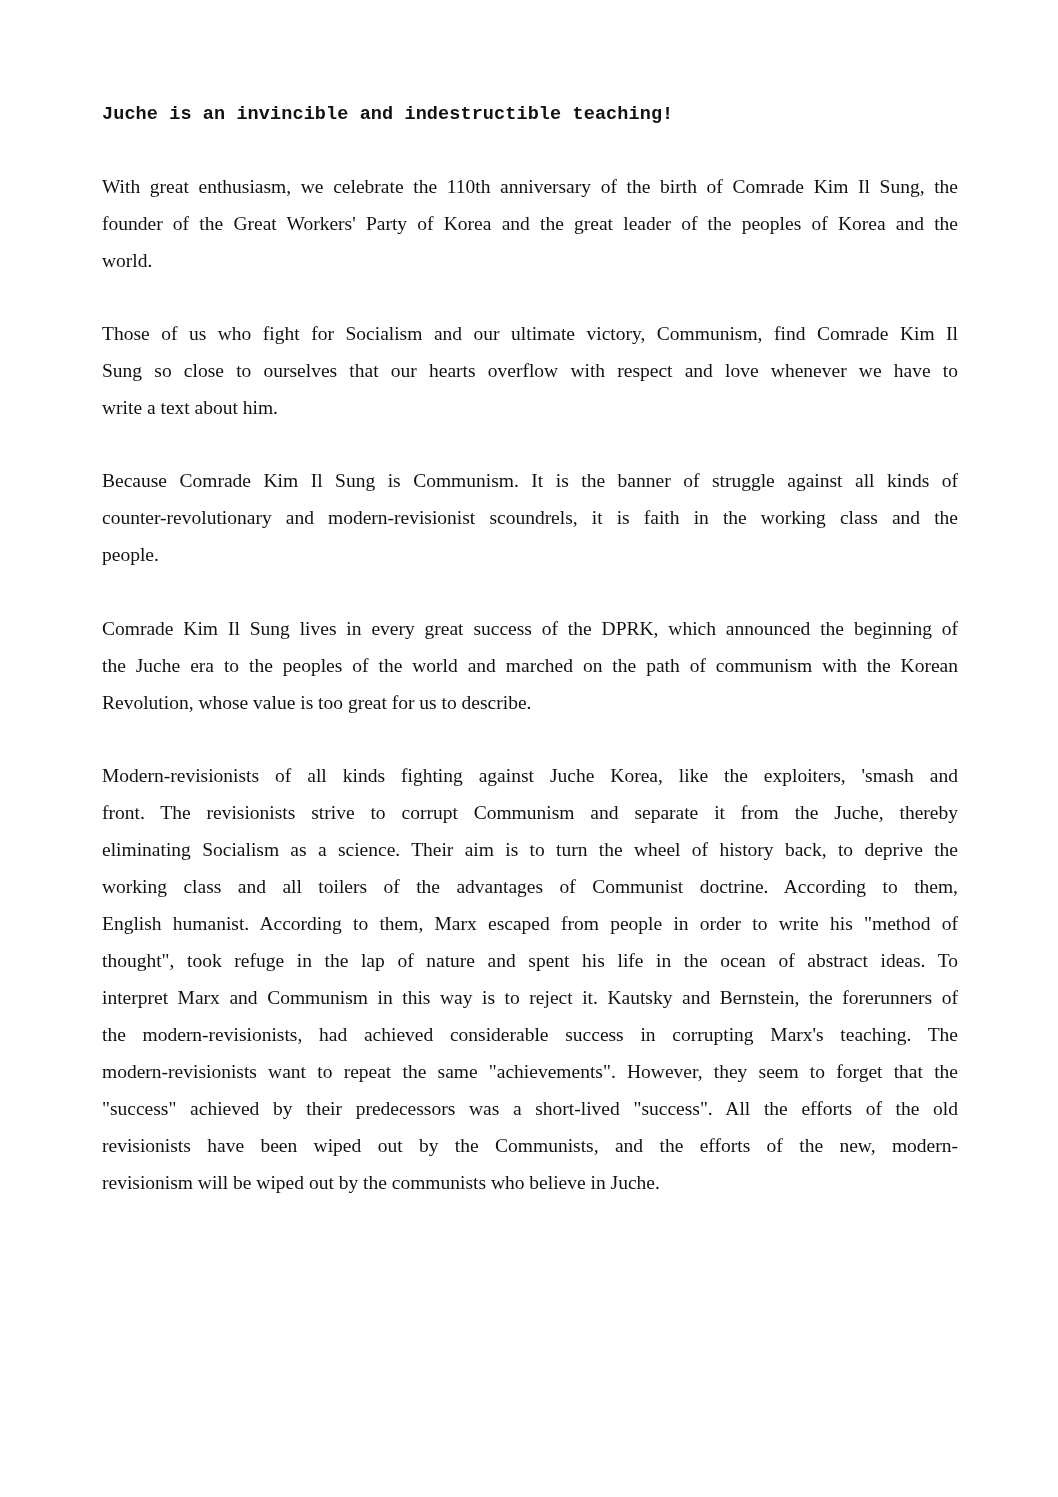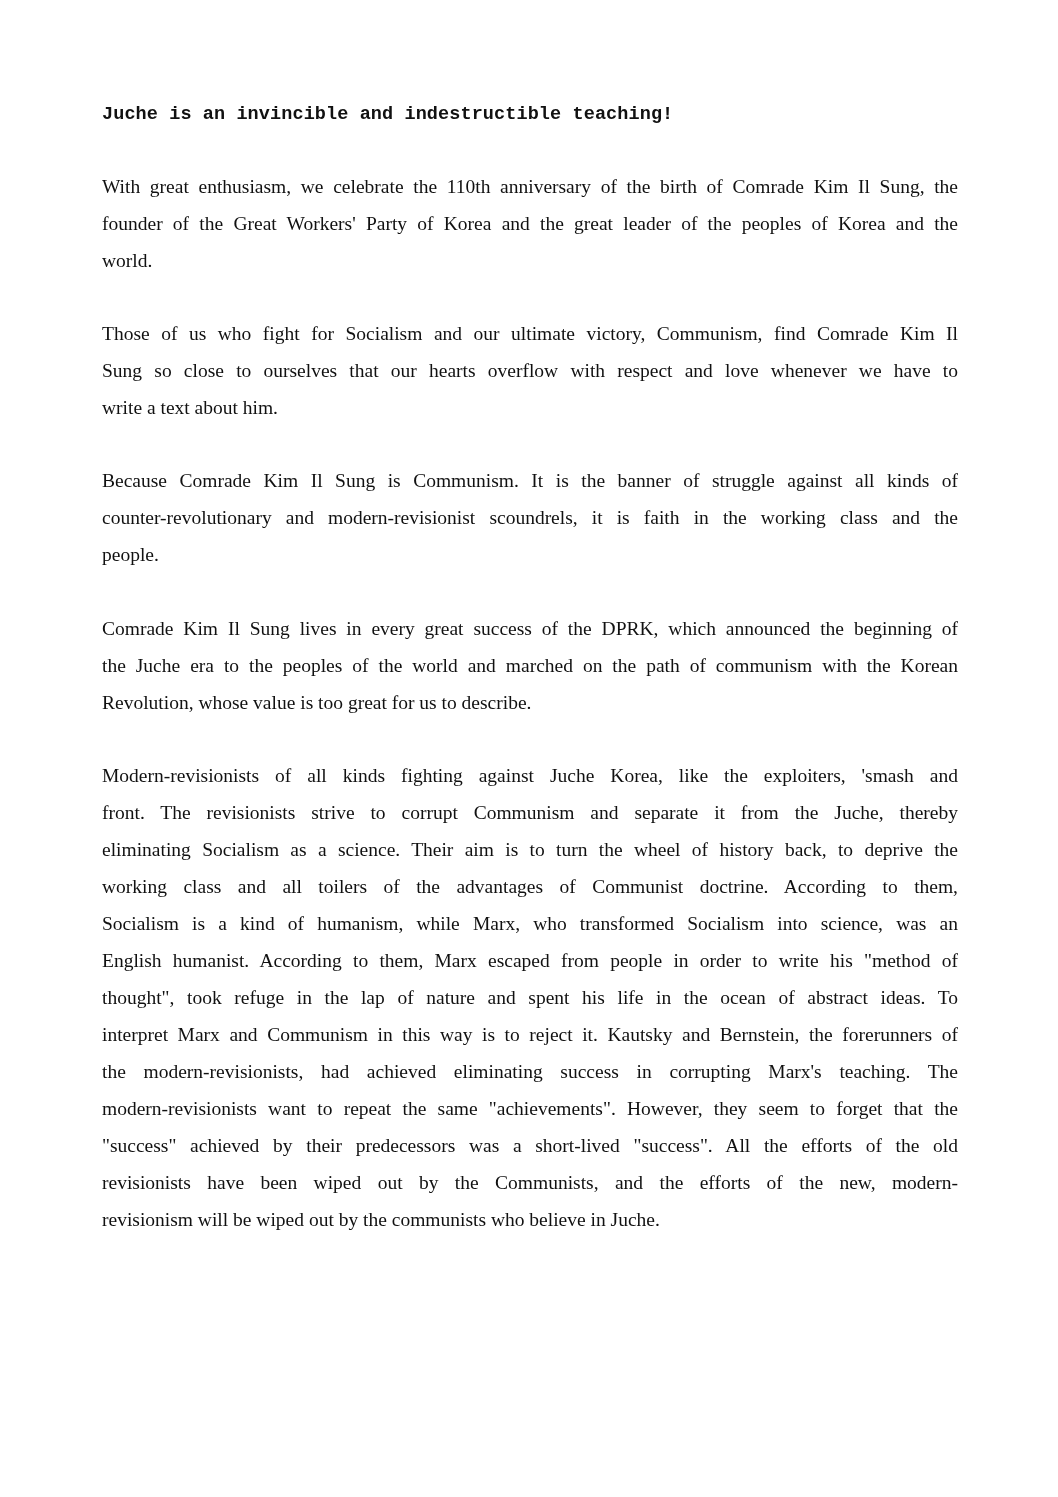--- a/index.html
+++ b/index.html
@@ -53,23 +53,22 @@
     <span class="line">Comrade Kim Il Sung lives in every great success of the DPRK, which announced the beginning of</span>
     <span class="line">the Juche era to the peoples of the world and marched on the path of communism with the Korean</span>
     <span class="line last">Revolution, whose value is too great for us to describe.</span>
   </div>
 
   <div class="para" id="p5">
     <span class="line">Modern-revisionists of all kinds fighting against Juche Korea, like the exploiters, 'smash and</span>
     <span class="line">front. The revisionists strive to corrupt Communism and separate it from the Juche, thereby</span>
     <span class="line">eliminating Socialism as a science. Their aim is to turn the wheel of history back, to deprive the</span>
     <span class="line">working class and all toilers of the advantages of Communist doctrine. According to them,</span>
-    <span class="line">Socialism is a kind of humanism, while Marx, who transformed Socialism into science, was an</span>
     <span class="line">English humanist. According to them, Marx escaped from people in order to write his "method of</span>
     <span class="line">thought", took refuge in the lap of nature and spent his life in the ocean of abstract ideas. To</span>
     <span class="line">interpret Marx and Communism in this way is to reject it. Kautsky and Bernstein, the forerunners of</span>
-    <span class="line">the modern-revisionists, had achieved eliminating success in corrupting Marx's teaching. The</span>
+    <span class="line">the modern-revisionists, had achieved considerable success in corrupting Marx's teaching. The</span>
     <span class="line">modern-revisionists want to repeat the same "achievements". However, they seem to forget that the</span>
     <span class="line">"success" achieved by their predecessors was a short-lived "success". All the efforts of the old</span>
     <span class="line">revisionists have been wiped out by the Communists, and the efforts of the new, modern-</span>
     <span class="line last">revisionism will be wiped out by the communists who believe in Juche.</span>
   </div>
 </div>
 
 </body></html>

